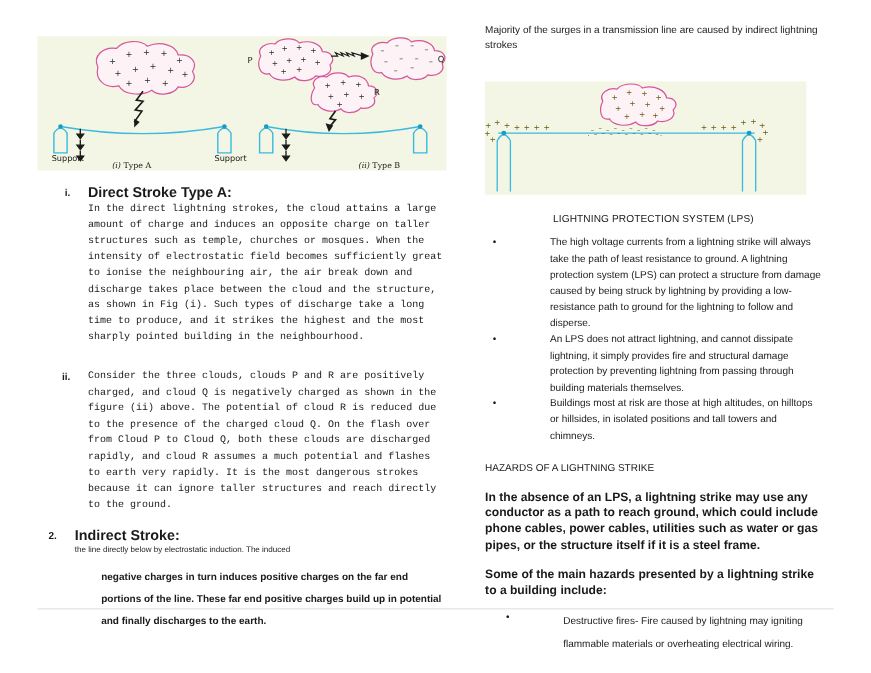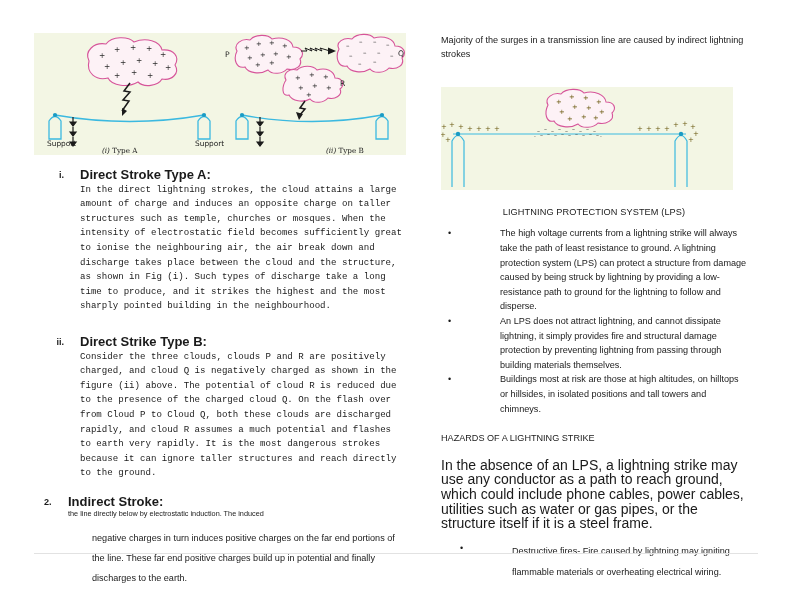--- a/index.html
+++ b/index.html
@@ -8,21 +8,21 @@
     background:#ffffff;
     font-family:"Liberation Sans","DejaVu Sans",sans-serif;
     color:#1a1a1a;
     overflow:hidden;
     position:relative;
   }
   .page{position:absolute;inset:0;}
 
   
   .col-left{position:absolute;left:34px;top:33px;width:372px;}
-  .col-right{position:absolute;left:441px;top:33px;width:306px;}
+  .col-right{position:absolute;left:441px;top:20px;width:306px;}
 
   
   .figbox{
     background:#F3F6E4;
     position:relative;
     overflow:hidden;
   }
   .fig-left{width:372px;height:122px;}
   .fig-right{width:292px;height:103px;margin-top:26px;}
   .figsvg{display:block;}
@@ -37,20 +37,21 @@
   }
   .small-p{
     font-size:7.3px;
     line-height:10px;
     margin:0;
   }
   .loose-p{
     font-size:9.1px;
     line-height:20px;
     margin:0;
+    font-weight:bold;
   }
 
   
   .roman-item{
     position:relative;
     padding-left:46px;
     margin-top:21px;
   }
   .roman-item:first-child{margin-top:0;}
   .roman-marker{
@@ -85,21 +86,21 @@
     font-size:9.1px;line-height:14.6px;margin:0;
   }
   ul.bullets li .dot{
     position:absolute;left:7px;top:0;font-size:9.1px;line-height:14.6px;
   }
   ul.bullets li .txt{display:block;padding-left:0;margin-left:40px;}
   .hz-head{
     font-size:9.1px;font-weight:normal;margin:15px 0 0 0;line-height:14.6px;
   }
   .hz-para{
-    font-size:14px;font-weight:normal;margin:12px 0 0 0;line-height:14.6px;
+    font-size:11px;font-weight:bold;margin:12px 0 0 0;line-height:14.6px;
   }
   ul.bullets.spaced li{line-height:21px;}
 
   
   .rule{
     position:absolute;left:34px;top:553px;width:724px;height:1px;
     background:#e2e2e2;
   }
 </style>
 </head>
@@ -232,21 +233,20 @@
     <div style="margin-top:13px;">
 
       <div class="roman-item">
         <span class="roman-marker">i.</span>
         <p class="item-title">Direct Stroke Type A:</p>
         <p class="body-p">In the direct lightning strokes, the cloud attains a large amount of charge and induces an opposite charge on taller structures such as temple, churches or mosques. When the intensity of electrostatic field becomes sufficiently great to ionise the neighbouring air, the air break down and discharge takes place between the cloud and the structure, as shown in Fig (i). Such types of discharge take a long time to produce, and it strikes the highest and the most sharply pointed building in the neighbourhood.</p>
       </div>
 
       <div class="roman-item">
         <span class="roman-marker">ii.</span>
-        <p class="item-title">Direct Strike Type B:</p>
         <p class="body-p">Consider the three clouds, clouds P and R are positively charged, and cloud Q is negatively charged as shown in the figure (ii) above. The potential of cloud R is reduced due to the presence of the charged cloud Q. On the flash over from Cloud P to Cloud Q, both these clouds are discharged rapidly, and cloud R assumes a much potential and flashes to earth very rapidly. It is the most dangerous strokes because it can ignore taller structures and reach directly to the ground.</p>
       </div>
     </div>
 
     <div class="num-item">
       <span class="num-marker">2.</span>
       <p class="item-title">Indirect Stroke:</p>
       <p class="small-p">the line directly below by electrostatic induction. The induced</p>
       <p class="loose-p indent-extra" style="margin-top:9px;">negative charges in turn induces positive charges on the far end portions of the line. These far end positive charges build up in potential and finally discharges to the earth.</p>
     </div>
@@ -345,20 +345,21 @@
       <li>
         <span class="dot">•</span>
         <span class="txt">Buildings most at risk are those at high altitudes, on hilltops or hillsides, in isolated positions and tall towers and chimneys.</span>
       </li>
     </ul>
 
     <p class="hz-head">HAZARDS OF A LIGHTNING STRIKE</p>
 
     <p class="hz-para">In the absence of an LPS, a lightning strike may use any conductor as a path to reach ground, which could include phone cables, power cables, utilities such as water or gas pipes, or the structure itself if it is a steel frame.</p>
 
+    <p class="hz-para">Some of the main hazards presented by a lightning strike to a building include:</p>
 
     <ul class="bullets spaced" style="margin-top:10px;margin-left:12px;">
       <li>
         <span class="dot">•</span>
         <span class="txt">Destructive fires- Fire caused by lightning may igniting flammable materials or overheating electrical wiring.</span>
       </li>
     </ul>
   </div>
 
   <div class="rule"></div>

